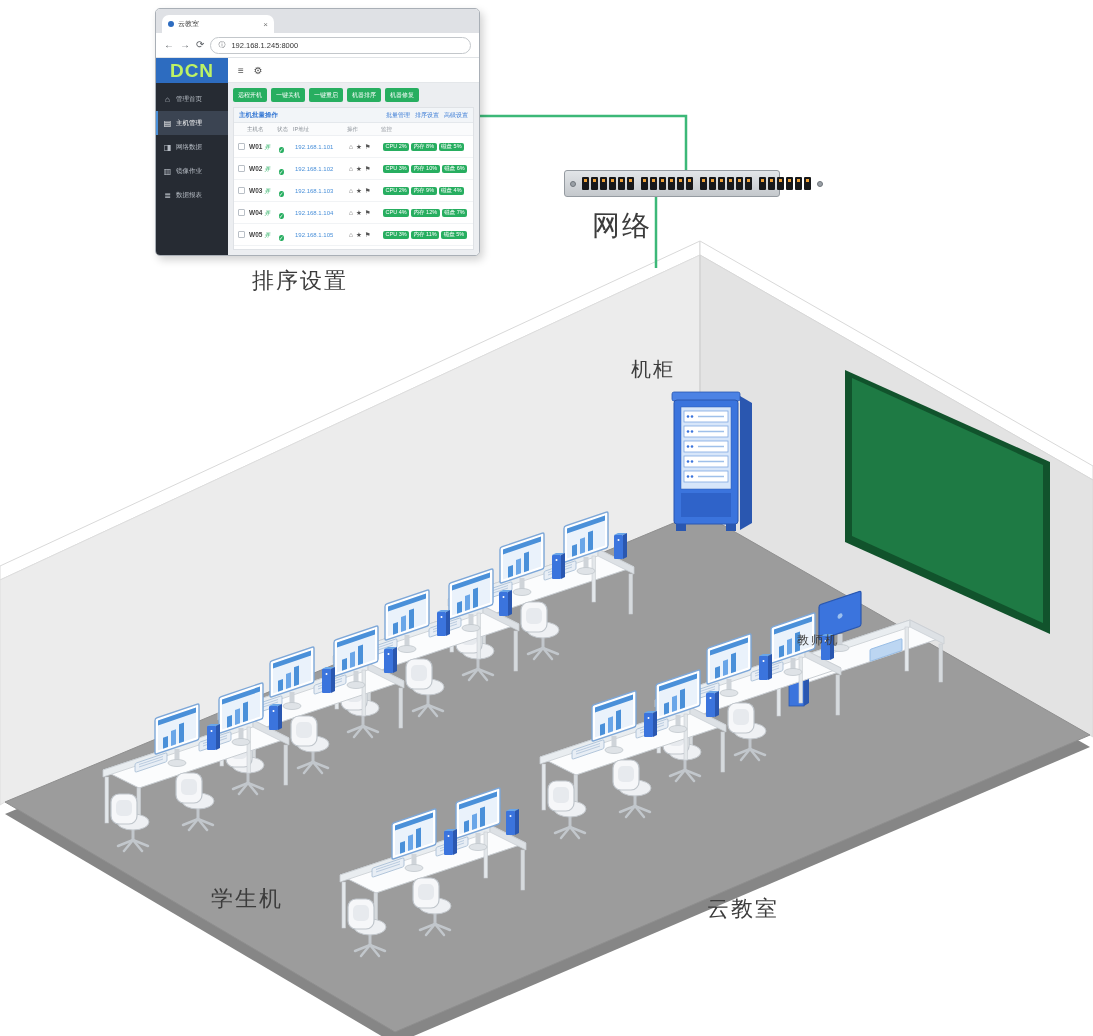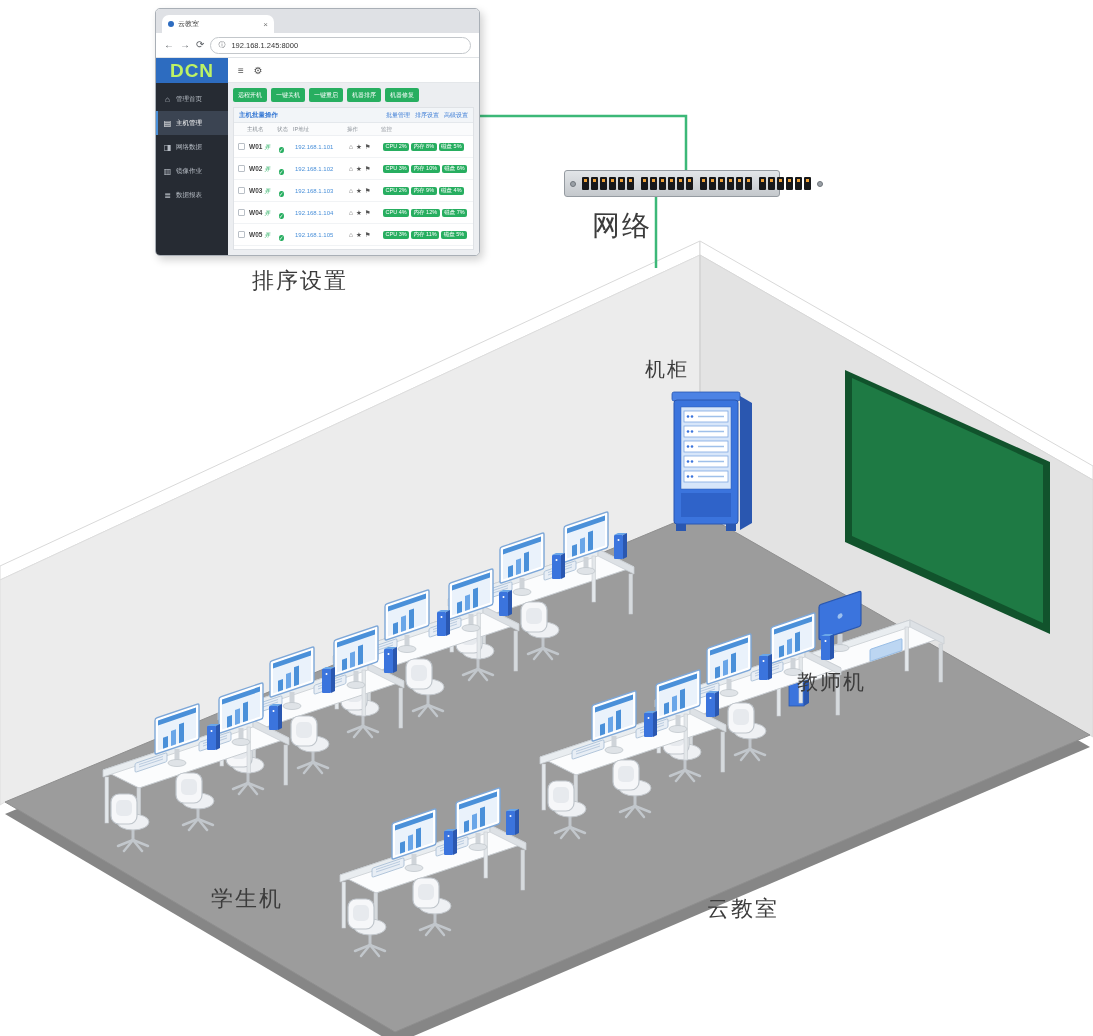--- a/index.html
+++ b/index.html
@@ -435,18 +435,18 @@
           <i class="sw-port"></i>
           <i class="sw-port"></i>
           <i class="sw-port"></i>
       </div>
     </div>
     <span class="screw"></span>
   </div>
 
   <div class="scene-label" style="left:252px;top:266px;font-size:22px">排序设置</div>
   <div class="scene-label" style="left:592px;top:207px;font-size:28px">网络</div>
-  <div class="scene-label" style="left:645px;top:356px;font-size:20px">机柜</div>
-  <div class="scene-label" style="left:797px;top:668px;font-size:21px">教师机</div>
+  <div class="scene-label" style="left:631px;top:356px;font-size:20px">机柜</div>
+  <div class="scene-label" style="left:797px;top:632px;font-size:12px">教师机</div>
   <div class="scene-label" style="left:211px;top:884px;font-size:22px">学生机</div>
   <div class="scene-label" style="left:707px;top:894px;font-size:22px">云教室</div>
 
 </div>
 
 </body></html>

